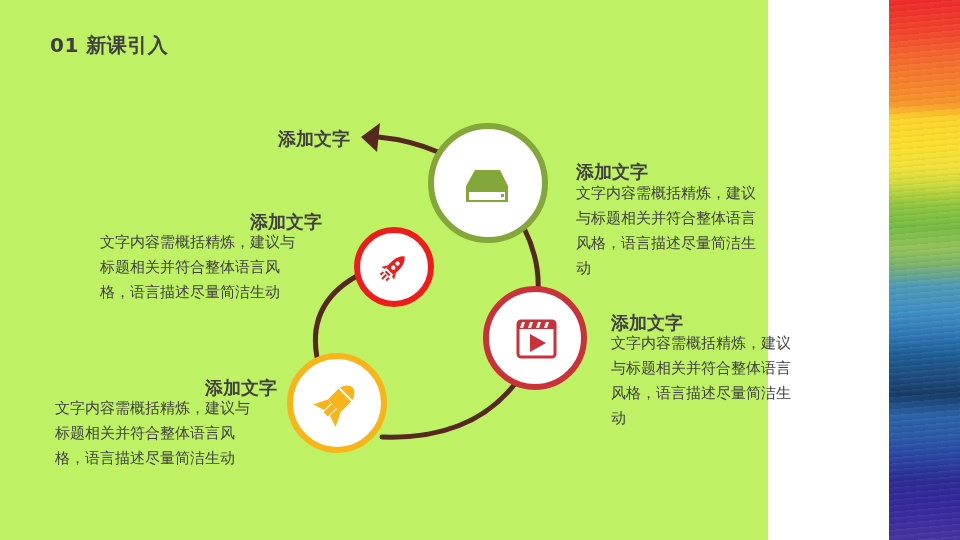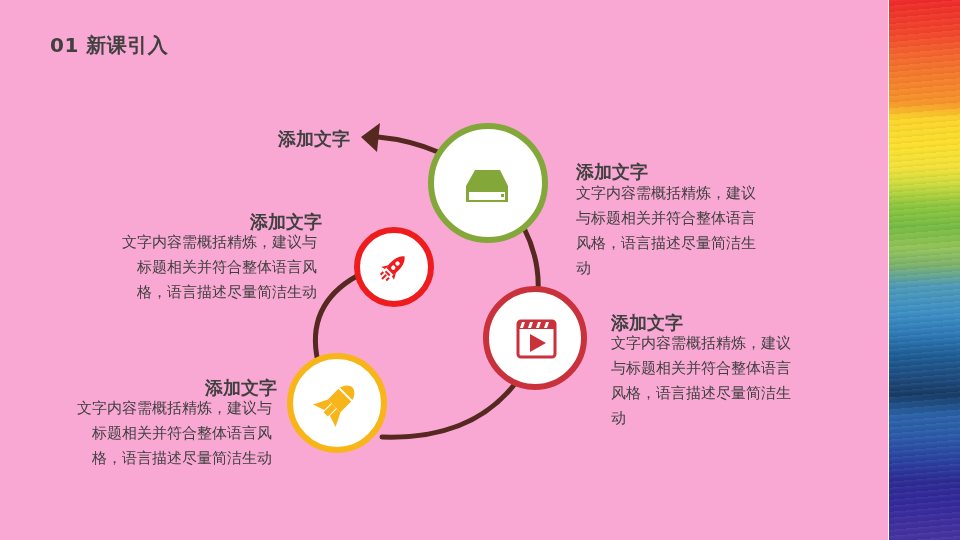--- a/index.html
+++ b/index.html
@@ -1,34 +1,34 @@
 <!DOCTYPE html>
 <html><head>
 <meta charset="utf-8">
 <style>
   * { margin: 0; padding: 0; box-sizing: border-box; }
   html, body { width: 960px; height: 540px; overflow: hidden; background: #ffffff; }
   body { position: relative; font-family: "DejaVu Sans", "Liberation Sans", sans-serif; color: #3f3f3f; }
-  .slide { position: absolute; left: 0; top: 0; width: 888px; height: 540px; background: #f9a8d4; }
+  .slide { position: absolute; left: 0; top: 0; width: 768px; height: 540px; background: #bef264; }
   .title { position: absolute; left: 50px; top: 32px; font-size: 20px; font-weight: bold; color: #404040; letter-spacing: 0.5px; }
   .stripe { position: absolute; left: 889px; top: 0; width: 71px; height: 540px;
     background: linear-gradient(180deg,
       #ee2a2a 0%, #f2452c 6%, #f4652e 10%, #f5802c 15%, #f7952a 19%,
       #fbd52a 22%, #fbe02e 27%, #f2e23a 31%, #cfdc3e 34%, #8ec63f 38%,
       #76bb43 42%, #93c35a 46%, #7db36b 49%, #4e9ab8 53%, #3d8ec4 58%,
       #2e78b6 62%, #1d5c93 66%, #1f4a7d 70%, #163b66 73%, #2a63a8 77%,
       #2c59a8 81%, #2a43a0 85%, #2d2b94 89%, #33299a 93%, #3e2f9e 97%, #46349f 100%);
   }
   .stripe-tex { position: absolute; left: 889px; top: 0; width: 71px; height: 540px;
     background: repeating-linear-gradient(175deg, rgba(255,255,255,0.06) 0px, rgba(255,255,255,0.0) 3px, rgba(0,0,0,0.05) 6px);
   }
   svg.diagram { position: absolute; left: 0; top: 0; }
   .head { position: absolute; font-size: 18px; font-weight: bold; color: #404040; white-space: nowrap; }
   .body { position: absolute; font-size: 15px; line-height: 25px; color: #404040; }
-  .body.right-align { text-align: right; }
+  .body.right-align { text-align: left; }
   .line { display: block; white-space: nowrap; }
 </style>
 </head>
 <body>
 
 <div class="slide">
 
   <div class="title">01 新课引入</div>
 
   <div class="stripe"></div>

